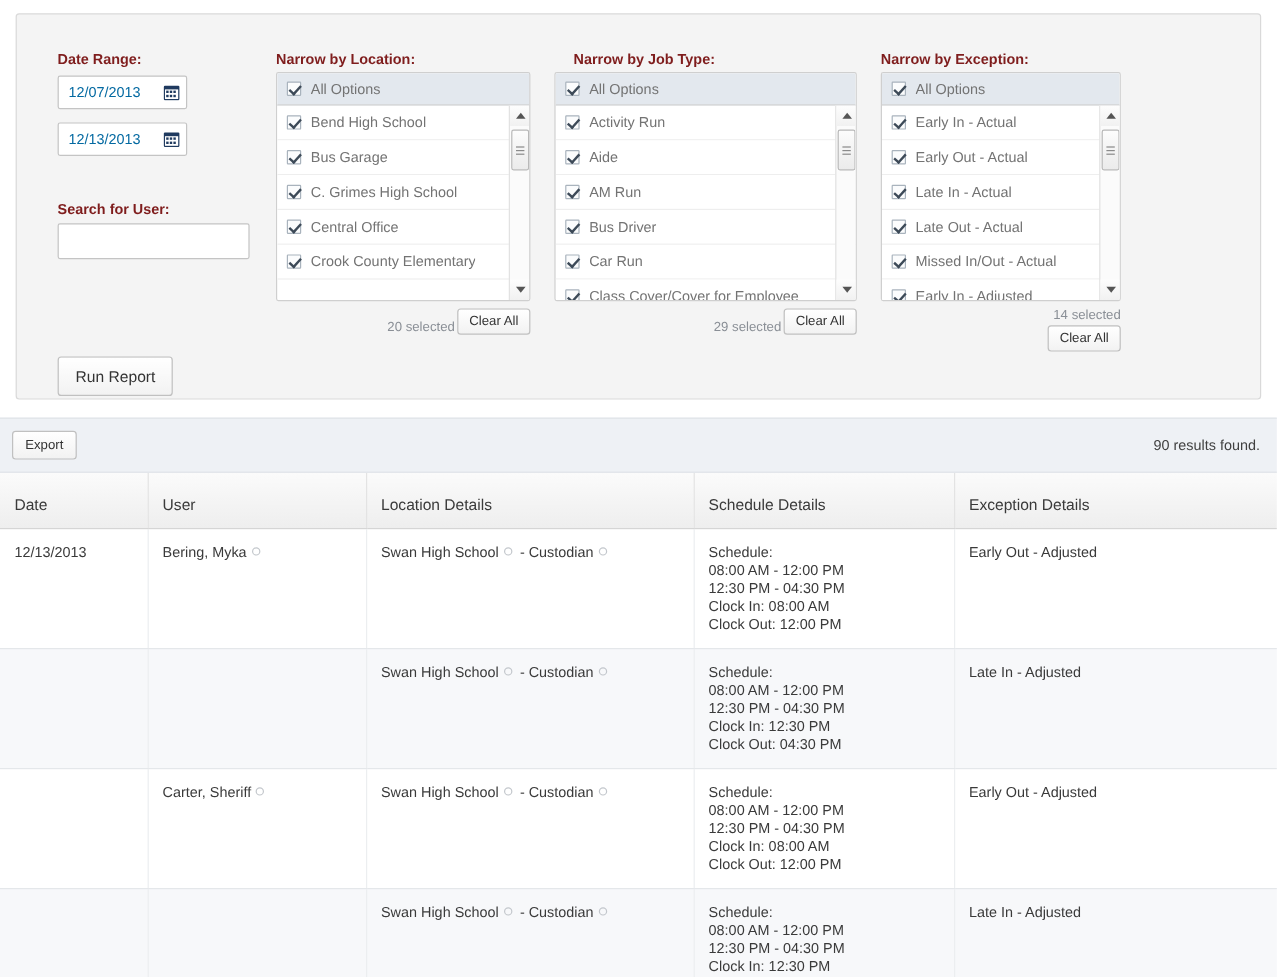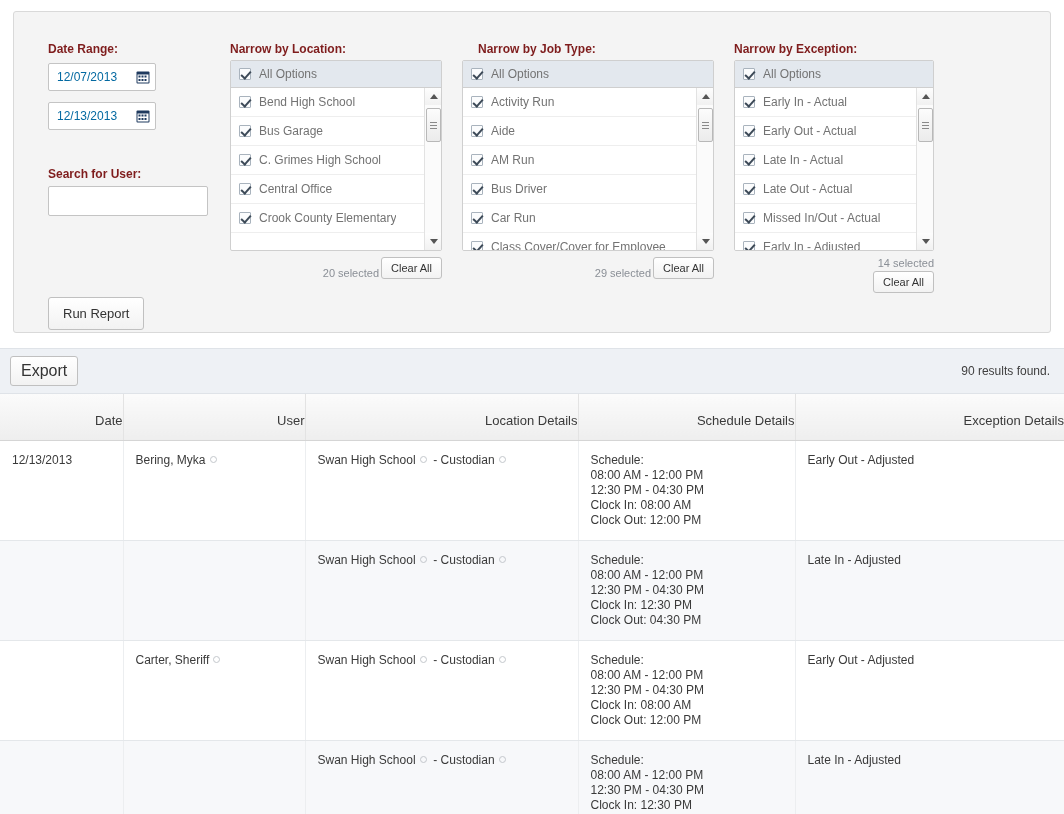--- a/index.html
+++ b/index.html
@@ -181,34 +181,34 @@
     width: 1064px;
   }
   .results-bar {
     position: relative;
     height: 46px;
     background: #eef1f5;
     border-top: 1px solid #dfe3e8;
     border-bottom: 1px solid #dfe3e8;
     display: flex; align-items: center;
   }
-  .btn-export { font-size: 16px; padding: 5px 10px; margin-left: 10px; }
+  .btn-export { font-size: 11px; padding: 5px 10px; margin-left: 10px; }
   .results-count {
     position: absolute;
     right: 14px;
     font-size: 12px;
     color: #404040;
   }
 
   table.results { width: 1064px; border-collapse: collapse; table-layout: fixed; }
   table.results th {
     background: linear-gradient(#fbfbfb, #eeeeee);
     border-bottom: 1px solid #d5d5d5;
     border-right: 1px solid #e3e3e3;
-    text-align: right;
+    text-align: left;
     font-size: 13px;
     font-weight: normal;
     color: #3a3a3a;
     padding: 12px 0 4px 12px;
     height: 46px;
   }
   table.results td {
     border-bottom: 1px solid #e4e7ea;
     border-right: 1px solid #eceef0;
     vertical-align: top;

